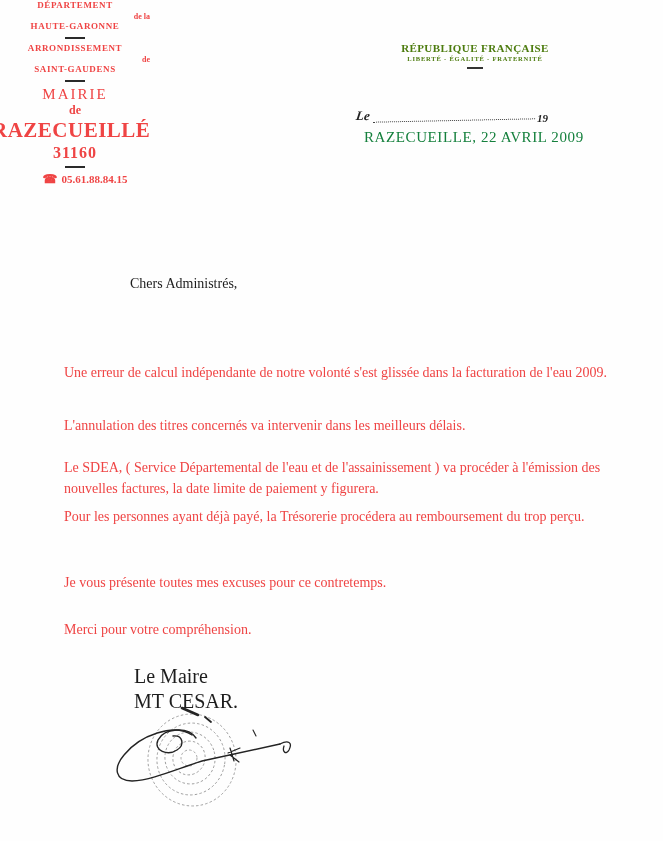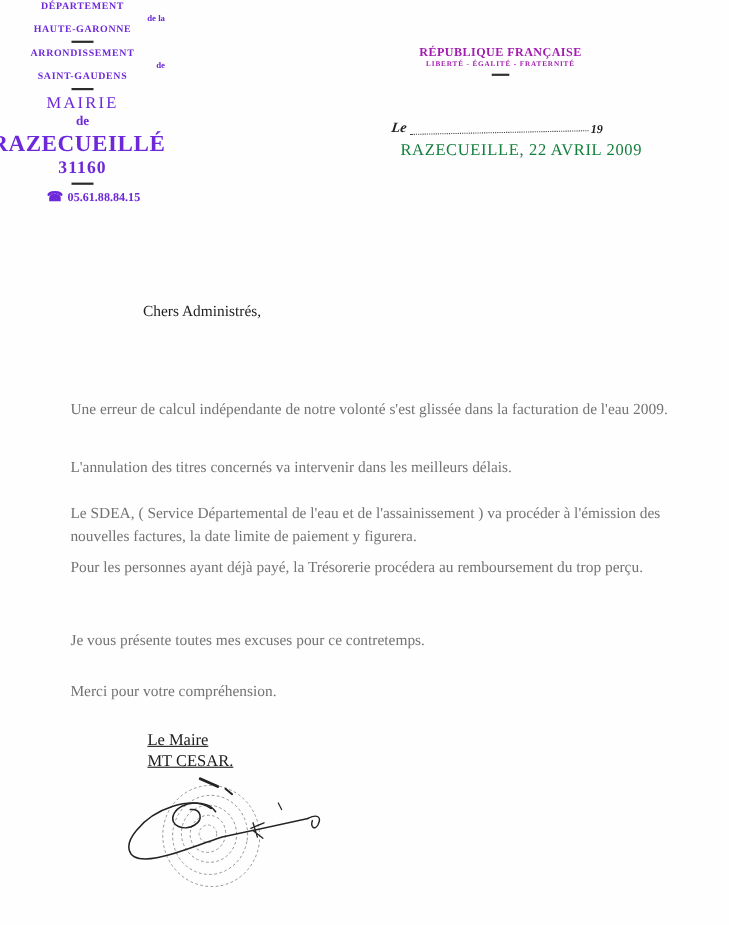--- a/index.html
+++ b/index.html
@@ -14,39 +14,39 @@
   .page {
     position: absolute; inset: 0;
     background: #fefefe;
   }
 
   
   .letterhead {
     position: absolute; left: 0; top: 30; width: 150;
     width: 150px;
     text-align: center;
-    color: #6d28d9;
+    color: #ef4444;
   }
   .lh-small  { font-size: 9px;  font-weight: bold; letter-spacing: 0.6px; line-height: 1.3; }
   .lh-tiny   { font-size: 8px;  font-weight: bold; line-height: 1.2; text-align: right; }
   .lh-rule {
     width: 20px; height: 2px; background: #2a2a2a;
     margin: 4px auto 4px auto; border: 0;
   }
   .lh-mairie { font-size: 15px; font-weight: normal; letter-spacing: 2px; margin-top: 2px; }
   .lh-de     { font-size: 12px; font-weight: bold; }
   .lh-commune{ font-size: 21px; font-weight: bold; letter-spacing: 0.5px; margin-left: -8px; }
   .lh-cp     { font-size: 16px; font-weight: bold; letter-spacing: 1px; margin-top: 1px; }
   .lh-phone  { font-size: 11px; font-weight: bold; margin-top: 3px; text-align: center; padding-left: 20px; white-space: nowrap; }
   .lh-phone .ph-icon { font-size: 12px; margin-right: 4px; }
 
   
   .republique {
-    position: absolute; left: 380px; top: 42px; width: 150px;
-    text-align: center; color: #a21caf;
+    position: absolute; left: 400px; top: 42px; width: 150px;
+    text-align: center; color: #4d7c0f;
   }
   .rep-title { font-size: 11px; font-weight: bold; letter-spacing: 0.4px; white-space: nowrap; }
   .rep-devise { font-size: 6.5px; font-weight: bold; letter-spacing: 0.8px; margin-top: 1px; white-space: nowrap; }
   .rep-rule { width: 16px; height: 1.5px; background: #333; margin: 5px auto 0 auto; }
 
   
   .dateline {
     position: absolute; left: 356px; top: 108px; width: 192px;
     display: flex; align-items: flex-end;
     font-style: italic; font-size: 12px; color: #222;
@@ -65,33 +65,33 @@
   }
 
   
   .salutation {
     position: absolute; left: 130px; top: 276px;
     font-size: 14px;
   }
   .para {
     position: absolute; left: 64px; width: 556px;
     font-size: 14px; line-height: 1.5; margin: 0;
-    color: #737373;
+    color: #ef4444;
   }
   .p1 { top: 362px; }
   .p2 { top: 415px; }
   .p3 { top: 457px; }
   .p4 { top: 506px; width: 575px; }
   .p5 { top: 572px; }
   .p6 { top: 619px; }
 
   
   .signoff {
     position: absolute; left: 134px; top: 664px;
-    font-size: 15px; line-height: 1.25; text-decoration: underline;
+    font-size: 20px; line-height: 1.25;
   }
 
   
   .signature {
     position: absolute; left: 112px; top: 700px;
     width: 205px; height: 115px;
   }
 </style>
 </head>
 <body>

